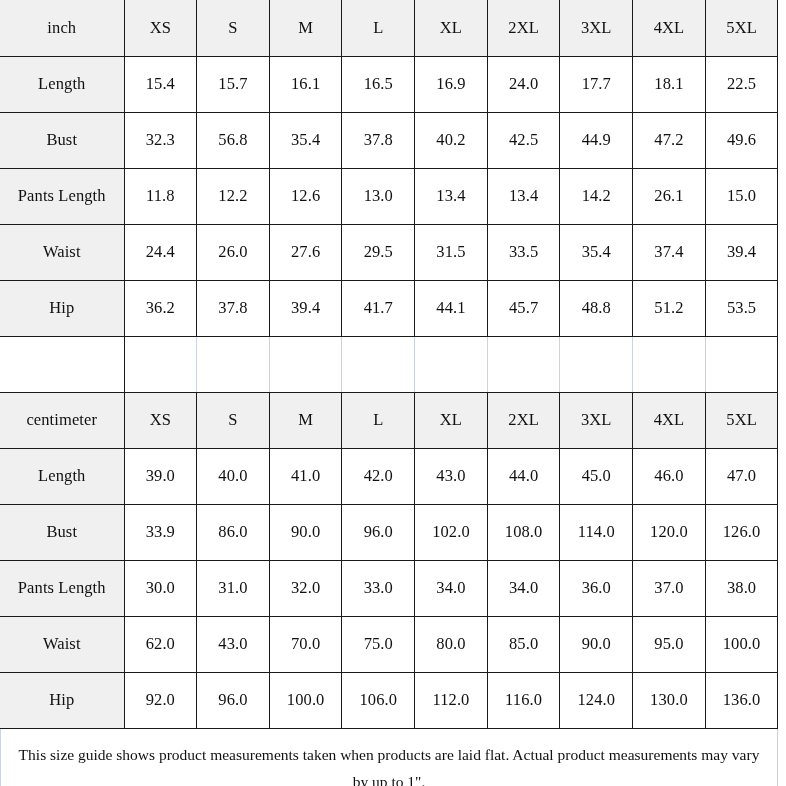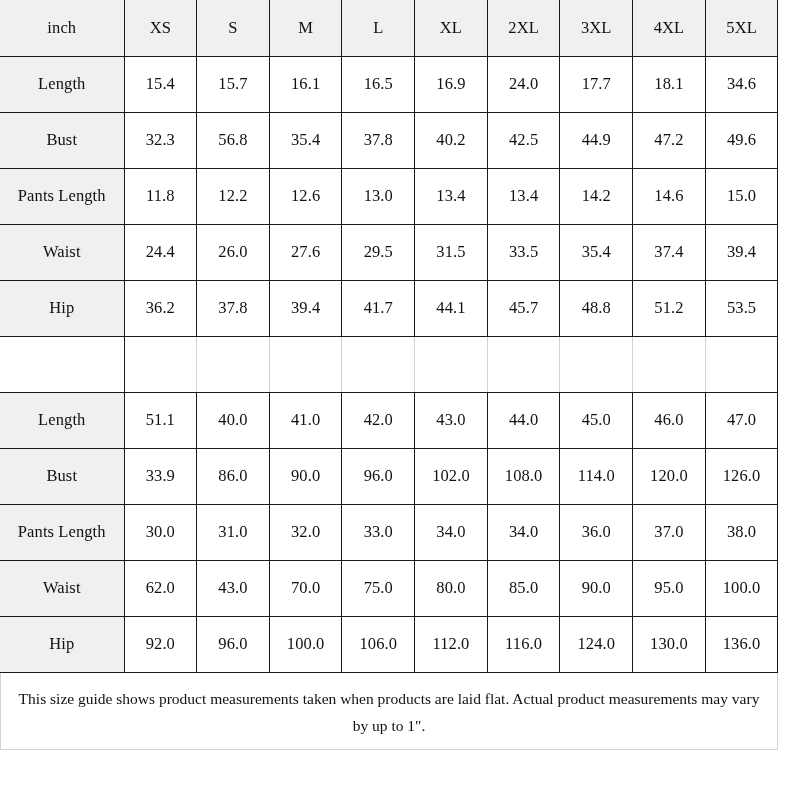--- a/index.html
+++ b/index.html
@@ -127,21 +127,21 @@
         <tr class="data-row">
           <td class="row-label">Length</td>
           <td class="measurement-value">15.4</td>
           <td class="measurement-value">15.7</td>
           <td class="measurement-value">16.1</td>
           <td class="measurement-value">16.5</td>
           <td class="measurement-value">16.9</td>
           <td class="measurement-value">24.0</td>
           <td class="measurement-value">17.7</td>
           <td class="measurement-value">18.1</td>
-          <td class="measurement-value">34.6</td>
+          <td class="measurement-value">22.5</td>
         </tr>
         <tr class="data-row">
           <td class="row-label">Bust</td>
           <td class="measurement-value">32.3</td>
           <td class="measurement-value">56.8</td>
           <td class="measurement-value">35.4</td>
           <td class="measurement-value">37.8</td>
           <td class="measurement-value">40.2</td>
           <td class="measurement-value">42.5</td>
           <td class="measurement-value">44.9</td>
@@ -150,21 +150,21 @@
         </tr>
         <tr class="data-row">
           <td class="row-label">Pants Length</td>
           <td class="measurement-value">11.8</td>
           <td class="measurement-value">12.2</td>
           <td class="measurement-value">12.6</td>
           <td class="measurement-value">13.0</td>
           <td class="measurement-value">13.4</td>
           <td class="measurement-value">13.4</td>
           <td class="measurement-value">14.2</td>
-          <td class="measurement-value">14.6</td>
+          <td class="measurement-value">26.1</td>
           <td class="measurement-value">15.0</td>
         </tr>
         <tr class="data-row">
           <td class="row-label">Waist</td>
           <td class="measurement-value">24.4</td>
           <td class="measurement-value">26.0</td>
           <td class="measurement-value">27.6</td>
           <td class="measurement-value">29.5</td>
           <td class="measurement-value">31.5</td>
           <td class="measurement-value">33.5</td>
@@ -189,23 +189,35 @@
           <td class="spacer-cell"></td>
           <td class="spacer-cell"></td>
           <td class="spacer-cell"></td>
           <td class="spacer-cell"></td>
           <td class="spacer-cell"></td>
           <td class="spacer-cell"></td>
           <td class="spacer-cell"></td>
           <td class="spacer-cell"></td>
           <td class="spacer-cell spacer-last"></td>
         </tr>
+        <tr class="header-row">
+          <td class="unit-label">centimeter</td>
+          <td class="size-header">XS</td>
+          <td class="size-header">S</td>
+          <td class="size-header">M</td>
+          <td class="size-header">L</td>
+          <td class="size-header">XL</td>
+          <td class="size-header">2XL</td>
+          <td class="size-header">3XL</td>
+          <td class="size-header">4XL</td>
+          <td class="size-header">5XL</td>
+        </tr>
         <tr class="data-row">
           <td class="row-label">Length</td>
-          <td class="measurement-value">51.1</td>
+          <td class="measurement-value">39.0</td>
           <td class="measurement-value">40.0</td>
           <td class="measurement-value">41.0</td>
           <td class="measurement-value">42.0</td>
           <td class="measurement-value">43.0</td>
           <td class="measurement-value">44.0</td>
           <td class="measurement-value">45.0</td>
           <td class="measurement-value">46.0</td>
           <td class="measurement-value">47.0</td>
         </tr>
         <tr class="data-row">

